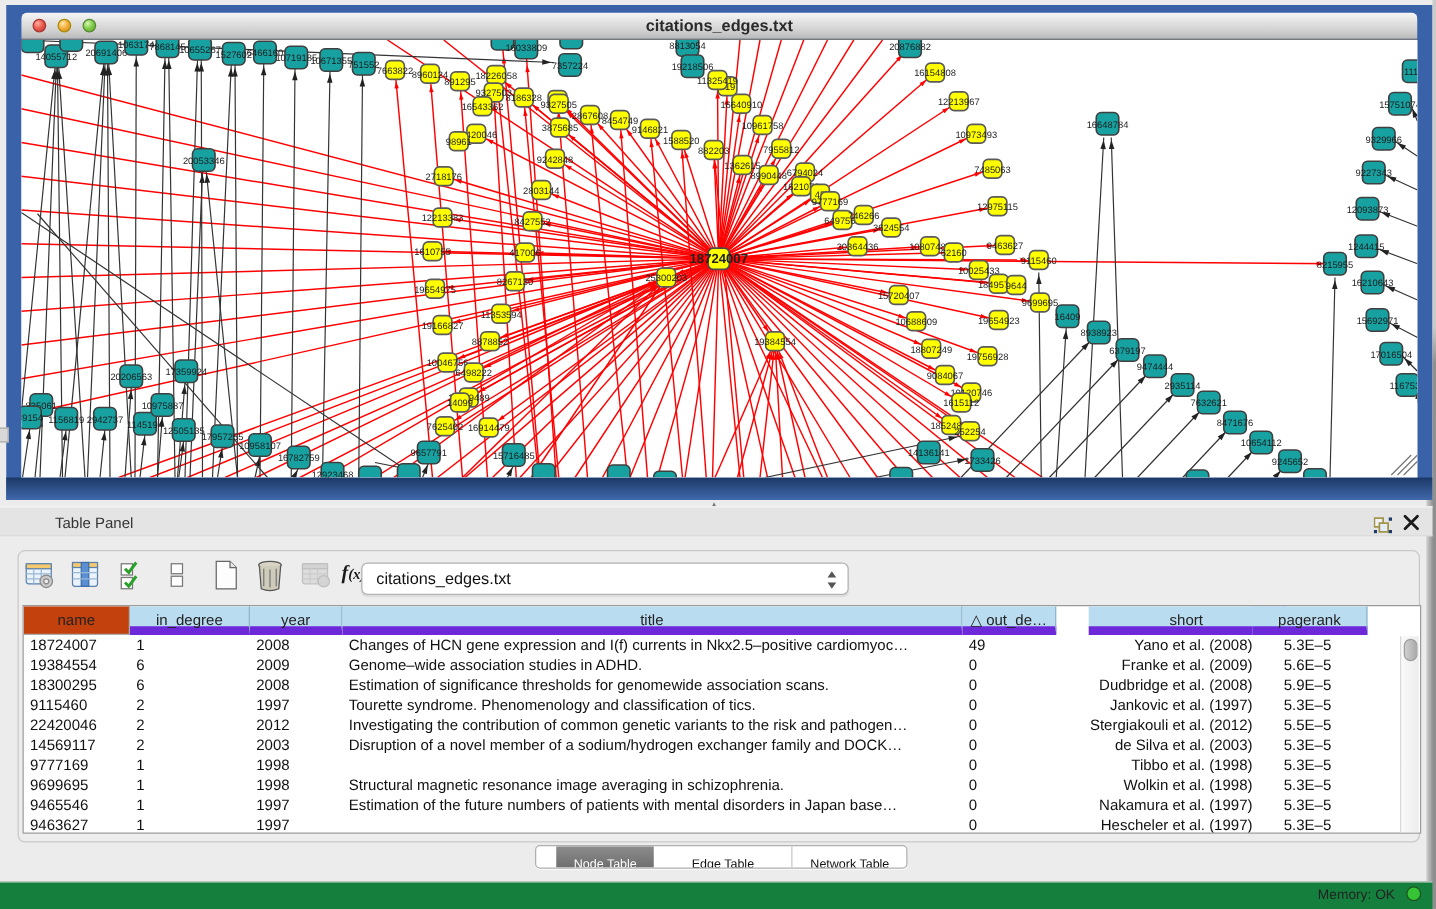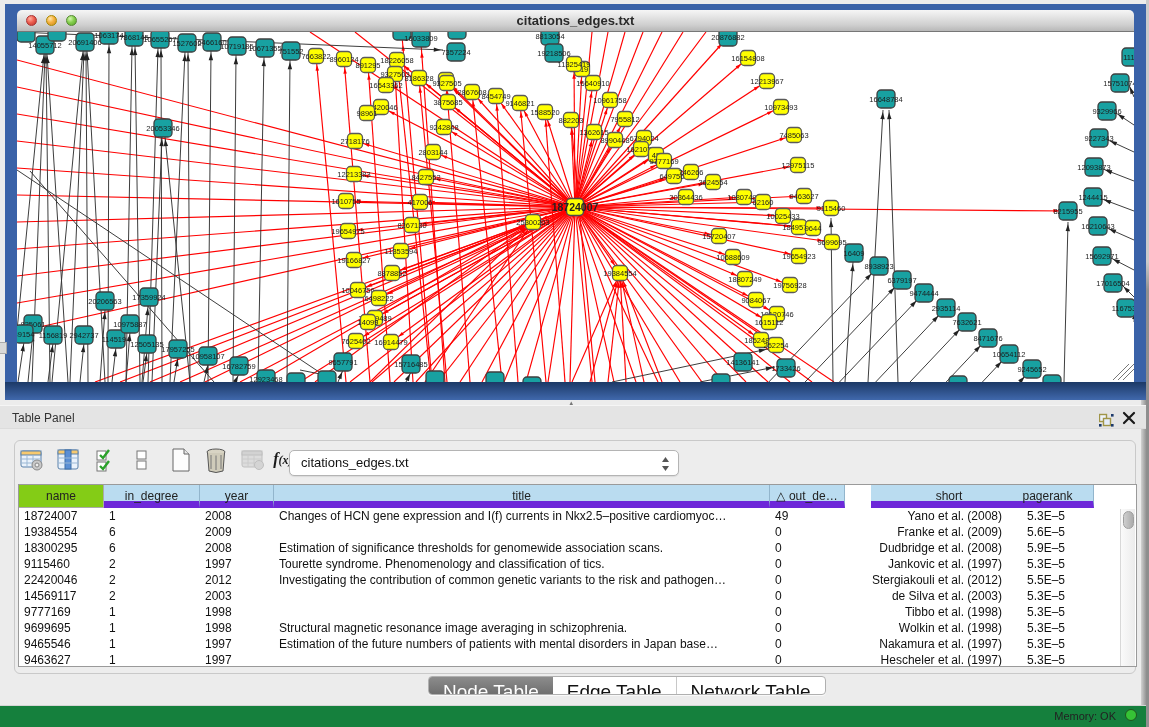--- a/index.html
+++ b/index.html
@@ -8,49 +8,49 @@
 #frame .bot { position:absolute; left:0; bottom:0; width:100%; height:18px;
   background:linear-gradient(#1c3966,#4068ac); }
 #titlebar { position:absolute; left:12px; top:6px; width:1117px; height:22px;
   background:linear-gradient(#f6f6f6,#d0d0d0 70%,#b8b8b8);
   border-radius:5px 5px 0 0; border-bottom:1px solid #777; }
 #titlebar .t { text-align:center; font-size:13px; color:#2a2a2a; line-height:21px; font-weight:bold;}
 .btn { position:absolute; top:5px; width:11px; height:11px; border-radius:50%; }
 #canvas { position:absolute; left:12px; top:28px; width:1117px; height:350px; background:#fff; overflow:hidden;}
 #rstrip { position:absolute; left:1146px; top:0; width:3px; height:727px; background:linear-gradient(180deg,#cbcbcb 0%,#cbcbcb 36%,#909090 40%,#8e8e8e 100%); }
 #tpbar { position:absolute; left:0; top:405px; width:1146px; height:24px; background:#e4e4e4;
-  border-top:1px solid #f5f5f5; border-bottom:1px solid #dcdcdc;}
+  border-top:1px solid #f5f5f5; border-bottom:1px solid #dcdcdc;padding-left:32px;}
 #tpbar .t { font-size:12px; color:#333; padding:5px 0 0 12px; }
 #panel { position:absolute; left:14px; top:440px; width:1122px; height:234px;
   background:#ededed; border:1px solid #c9c9c9; border-radius:6px; }
 #toolbar { position:absolute; left:4px; top:6px; height:30px; width:1100px; }
 #dropdown { position:absolute; left:270px; top:3px; width:390px; height:26px; background:#fff;
   border:1px solid #b4b4b4; border-radius:5px; font-size:13px; color:#111; line-height:24px;
   padding-left:11px; box-shadow:0 1px 1px rgba(0,0,0,0.08);}
 #table { position:absolute; left:3px; top:43px; width:1119px; height:183px; background:#fff;
   border:1px solid #9a9a9a; overflow:hidden; font-size:12px; }
 #thead { position:absolute; left:0; top:0; height:23px; width:1117px; }
 #thead div { position:absolute; top:0; height:23px; background:#badcf0; border-right:1px solid #92b5cc;
   border-bottom:7px solid #6d28d9; text-align:center; line-height:22px; color:#222; font-size:12px;}
-#thead .h0 { background:#84cc16; border-right:1px solid #aaa; border-bottom:1px solid #aaa; color:#222;}
+#thead .h0 { background:#c2410c; border-right:1px solid #aaa; border-bottom:1px solid #aaa; color:#222;}
 .tr { position:absolute; left:0; height:16px; width:1075px; white-space:nowrap; color:#111; }
 .tr div { position:absolute; top:0; height:16px; line-height:15px; overflow:hidden; }
 .c0 { left:5px;   width:80px; }
 .c1 { left:90px;  width:92px; }
 .c2 { left:186px; width:70px; }
 .c3 { left:260px; width:490px; }
 .c4 { left:756px; width:70px; }
 .c5 { left:826px; width:157px; text-align:right;}
 .c6 { left:988px; width:90px;margin-left:20px; }
 #vsb { position:absolute; right:1px; top:24px; width:15px; height:157px; background:linear-gradient(90deg,#fafafa,#ececec); border-left:1px solid #d8d8d8;}
 #vsb .thumb { position:absolute; left:2px; top:2px; width:11px; height:18px; border-radius:6px; background:linear-gradient(90deg,#cfcfcf,#ababab); border:1px solid #9e9e9e;}
 #tabs { position:absolute; left:428px; top:676px; height:19px; display:flex;
   border:1px solid #b0b0b0; border-radius:4px; overflow:hidden; background:#fff;
   box-shadow:0 1px 0 rgba(255,255,255,0.7);}
-#tabs div { font-size:19px; line-height:17px; padding:6px 14px; color:#111; }
+#tabs div { font-size:10px; line-height:17px; padding:6px 14px; color:#111;margin-left:16px; }
 #tabs .sel { background:linear-gradient(#8c8c8c,#6f6f6f); color:#fff; }
 #tabs .sep { border-left:1px solid #c8c8c8; }
 #status { position:absolute; left:0; top:705px; width:1146px; height:38px; background:#15803d;
   border-top:1px solid #d5d5d5;}
 #status .m { position:absolute; right:30px; top:4px; font-size:11px; color:#222; }
 #status .dot { position:absolute; right:9px; top:3px; width:12px; height:12px; border-radius:50%;
   background:#36c336; border:1px solid #1e551e; }
 .icon { display:inline-block; vertical-align:top; }
 </style></head>
 <body>
@@ -790,20 +790,21 @@
         <div class="c2">2008</div>
         <div class="c3">Changes of HCN gene expression and I(f) currents in Nkx2.5–positive cardiomyoc…</div>
         <div class="c4">49</div>
         <div class="c5">Yano et al. (2008)</div>
         <div class="c6">5.3E–5</div>
       </div>
 <div class="tr" style="top:40px">
         <div class="c0">19384554</div>
         <div class="c1">6</div>
         <div class="c2">2009</div>
+        <div class="c3">Genome–wide association studies in ADHD.</div>
         <div class="c4">0</div>
         <div class="c5">Franke et al. (2009)</div>
         <div class="c6">5.6E–5</div>
       </div>
 <div class="tr" style="top:56px">
         <div class="c0">18300295</div>
         <div class="c1">6</div>
         <div class="c2">2008</div>
         <div class="c3">Estimation of significance thresholds for genomewide association scans.</div>
         <div class="c4">0</div>
@@ -825,20 +826,21 @@
         <div class="c2">2012</div>
         <div class="c3">Investigating the contribution of common genetic variants to the risk and pathogen…</div>
         <div class="c4">0</div>
         <div class="c5">Stergiakouli et al. (2012)</div>
         <div class="c6">5.5E–5</div>
       </div>
 <div class="tr" style="top:104px">
         <div class="c0">14569117</div>
         <div class="c1">2</div>
         <div class="c2">2003</div>
+        <div class="c3">Disruption of a novel member of a sodium/hydrogen exchanger family and DOCK…</div>
         <div class="c4">0</div>
         <div class="c5">de Silva et al. (2003)</div>
         <div class="c6">5.3E–5</div>
       </div>
 <div class="tr" style="top:120px">
         <div class="c0">9777169</div>
         <div class="c1">1</div>
         <div class="c2">1998</div>
         <div class="c4">0</div>
         <div class="c5">Tibbo et al. (1998)</div>

